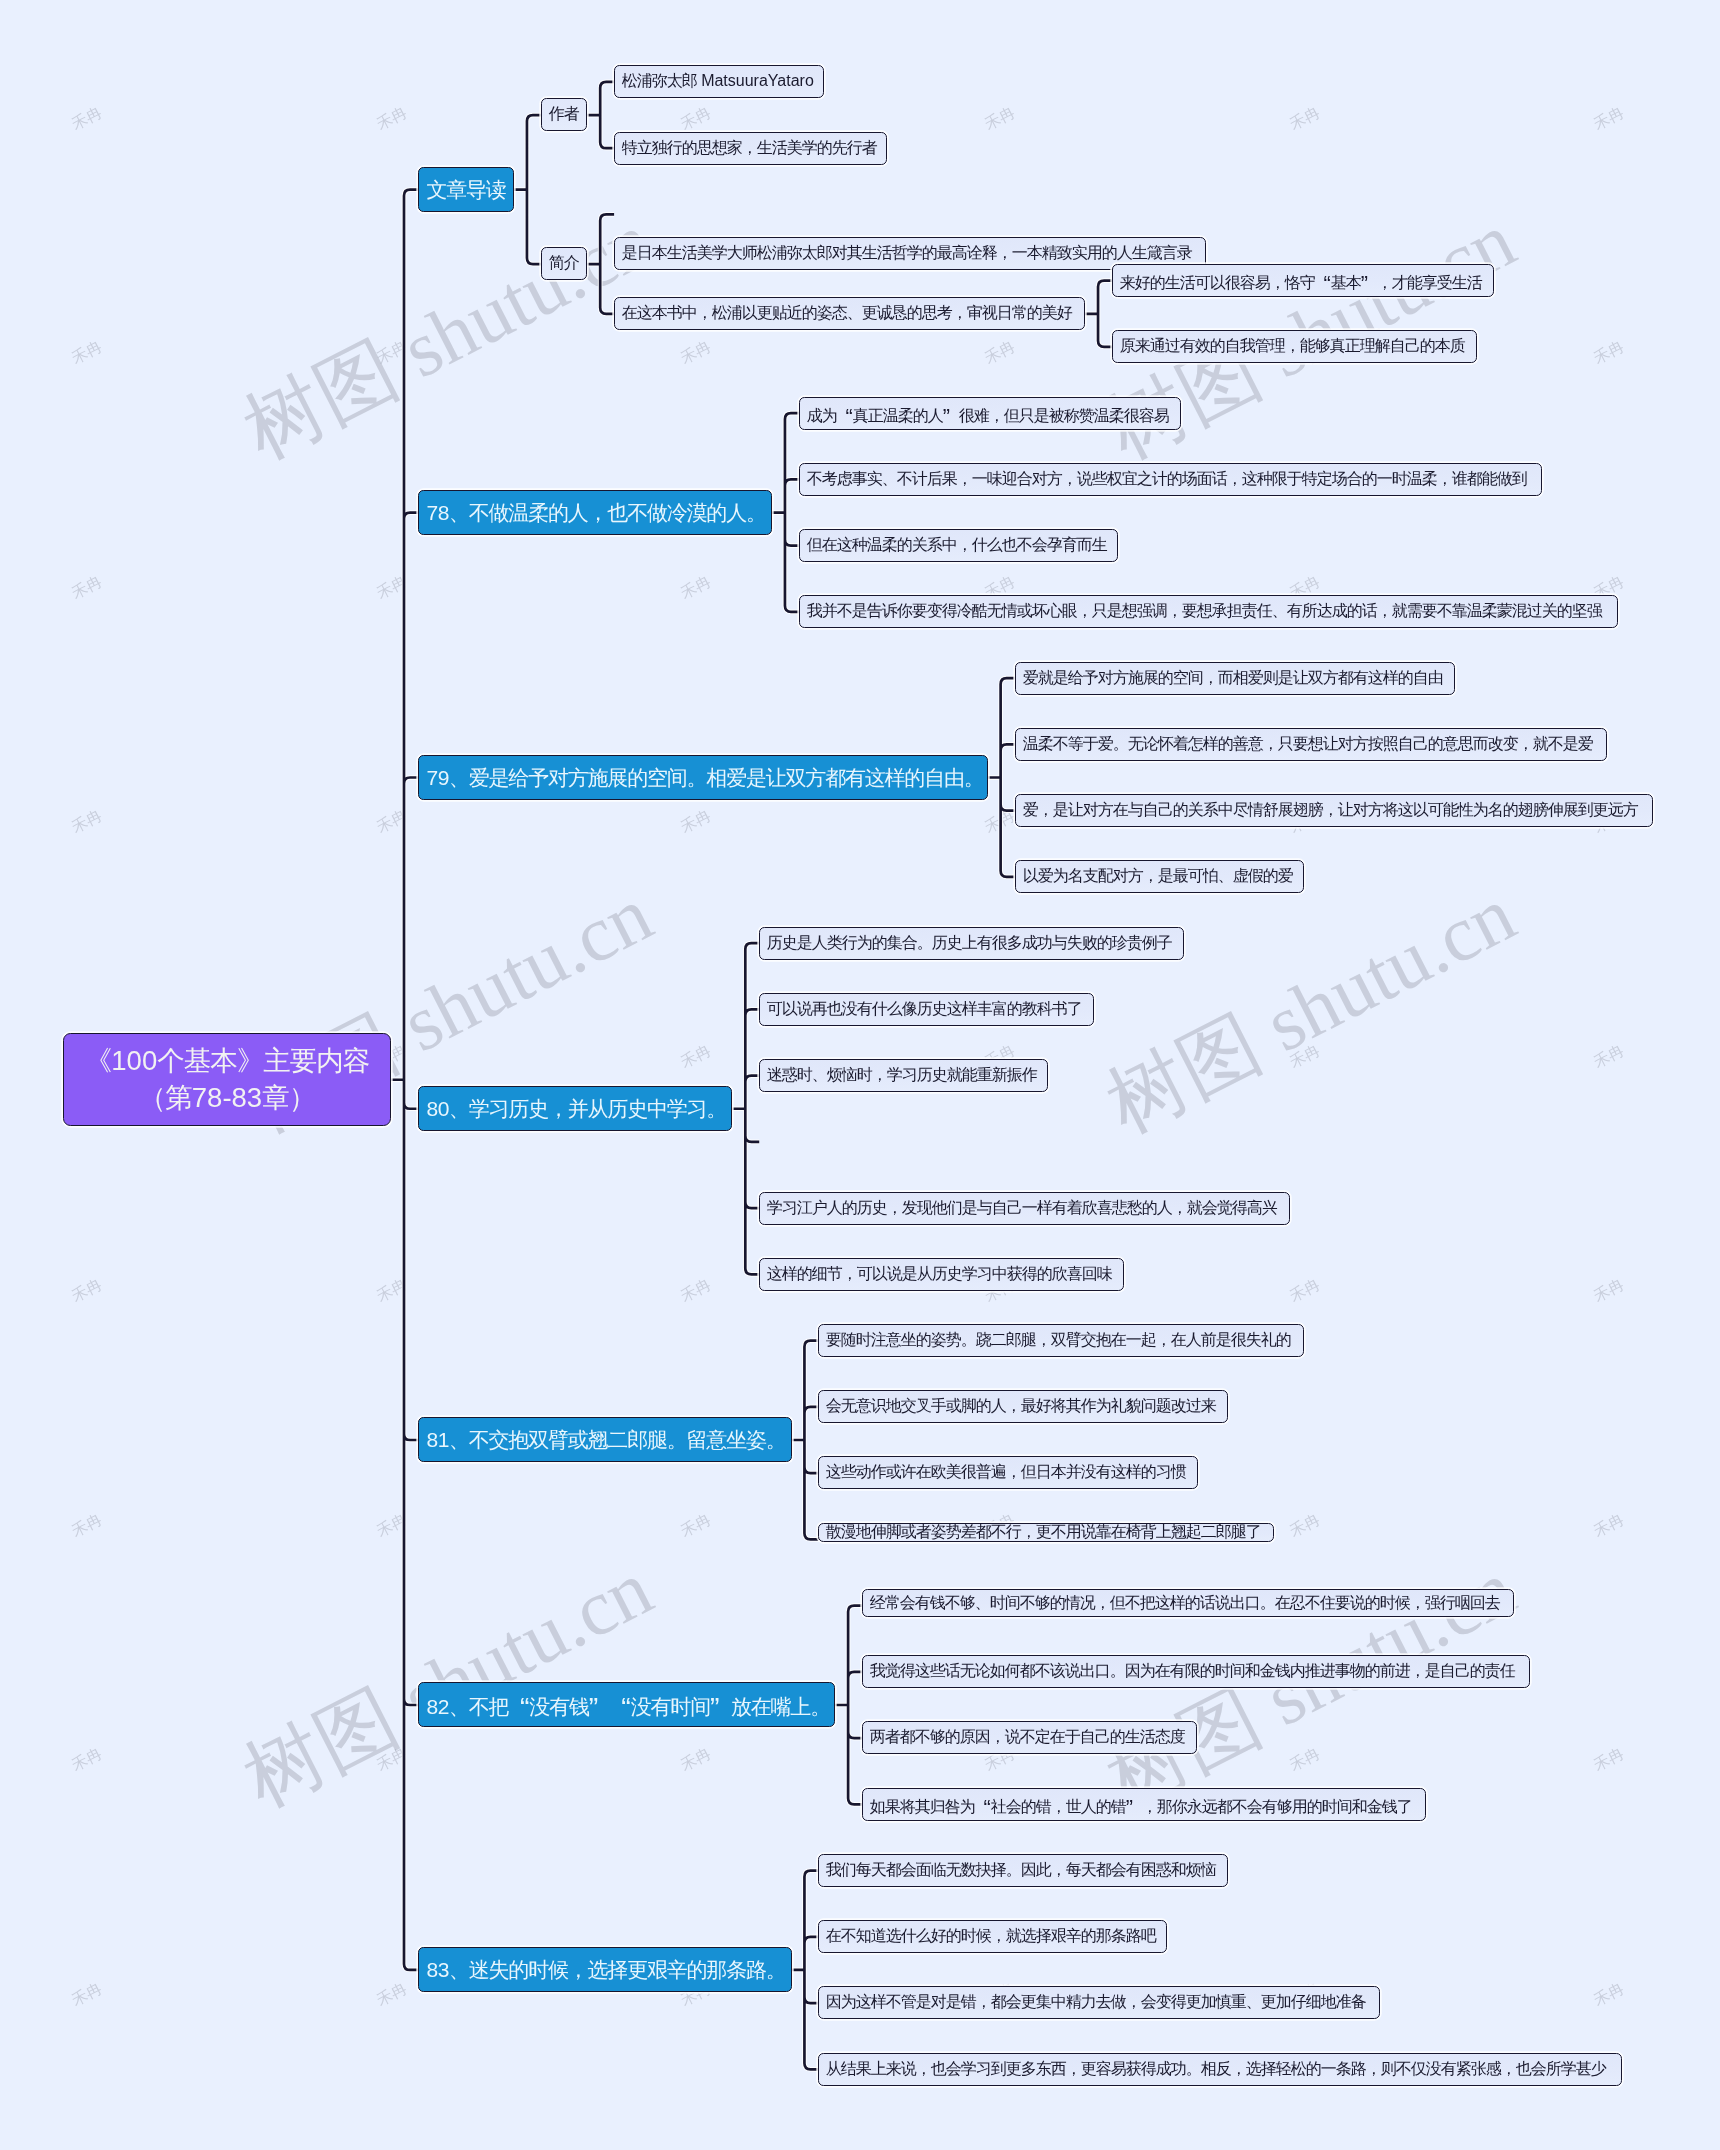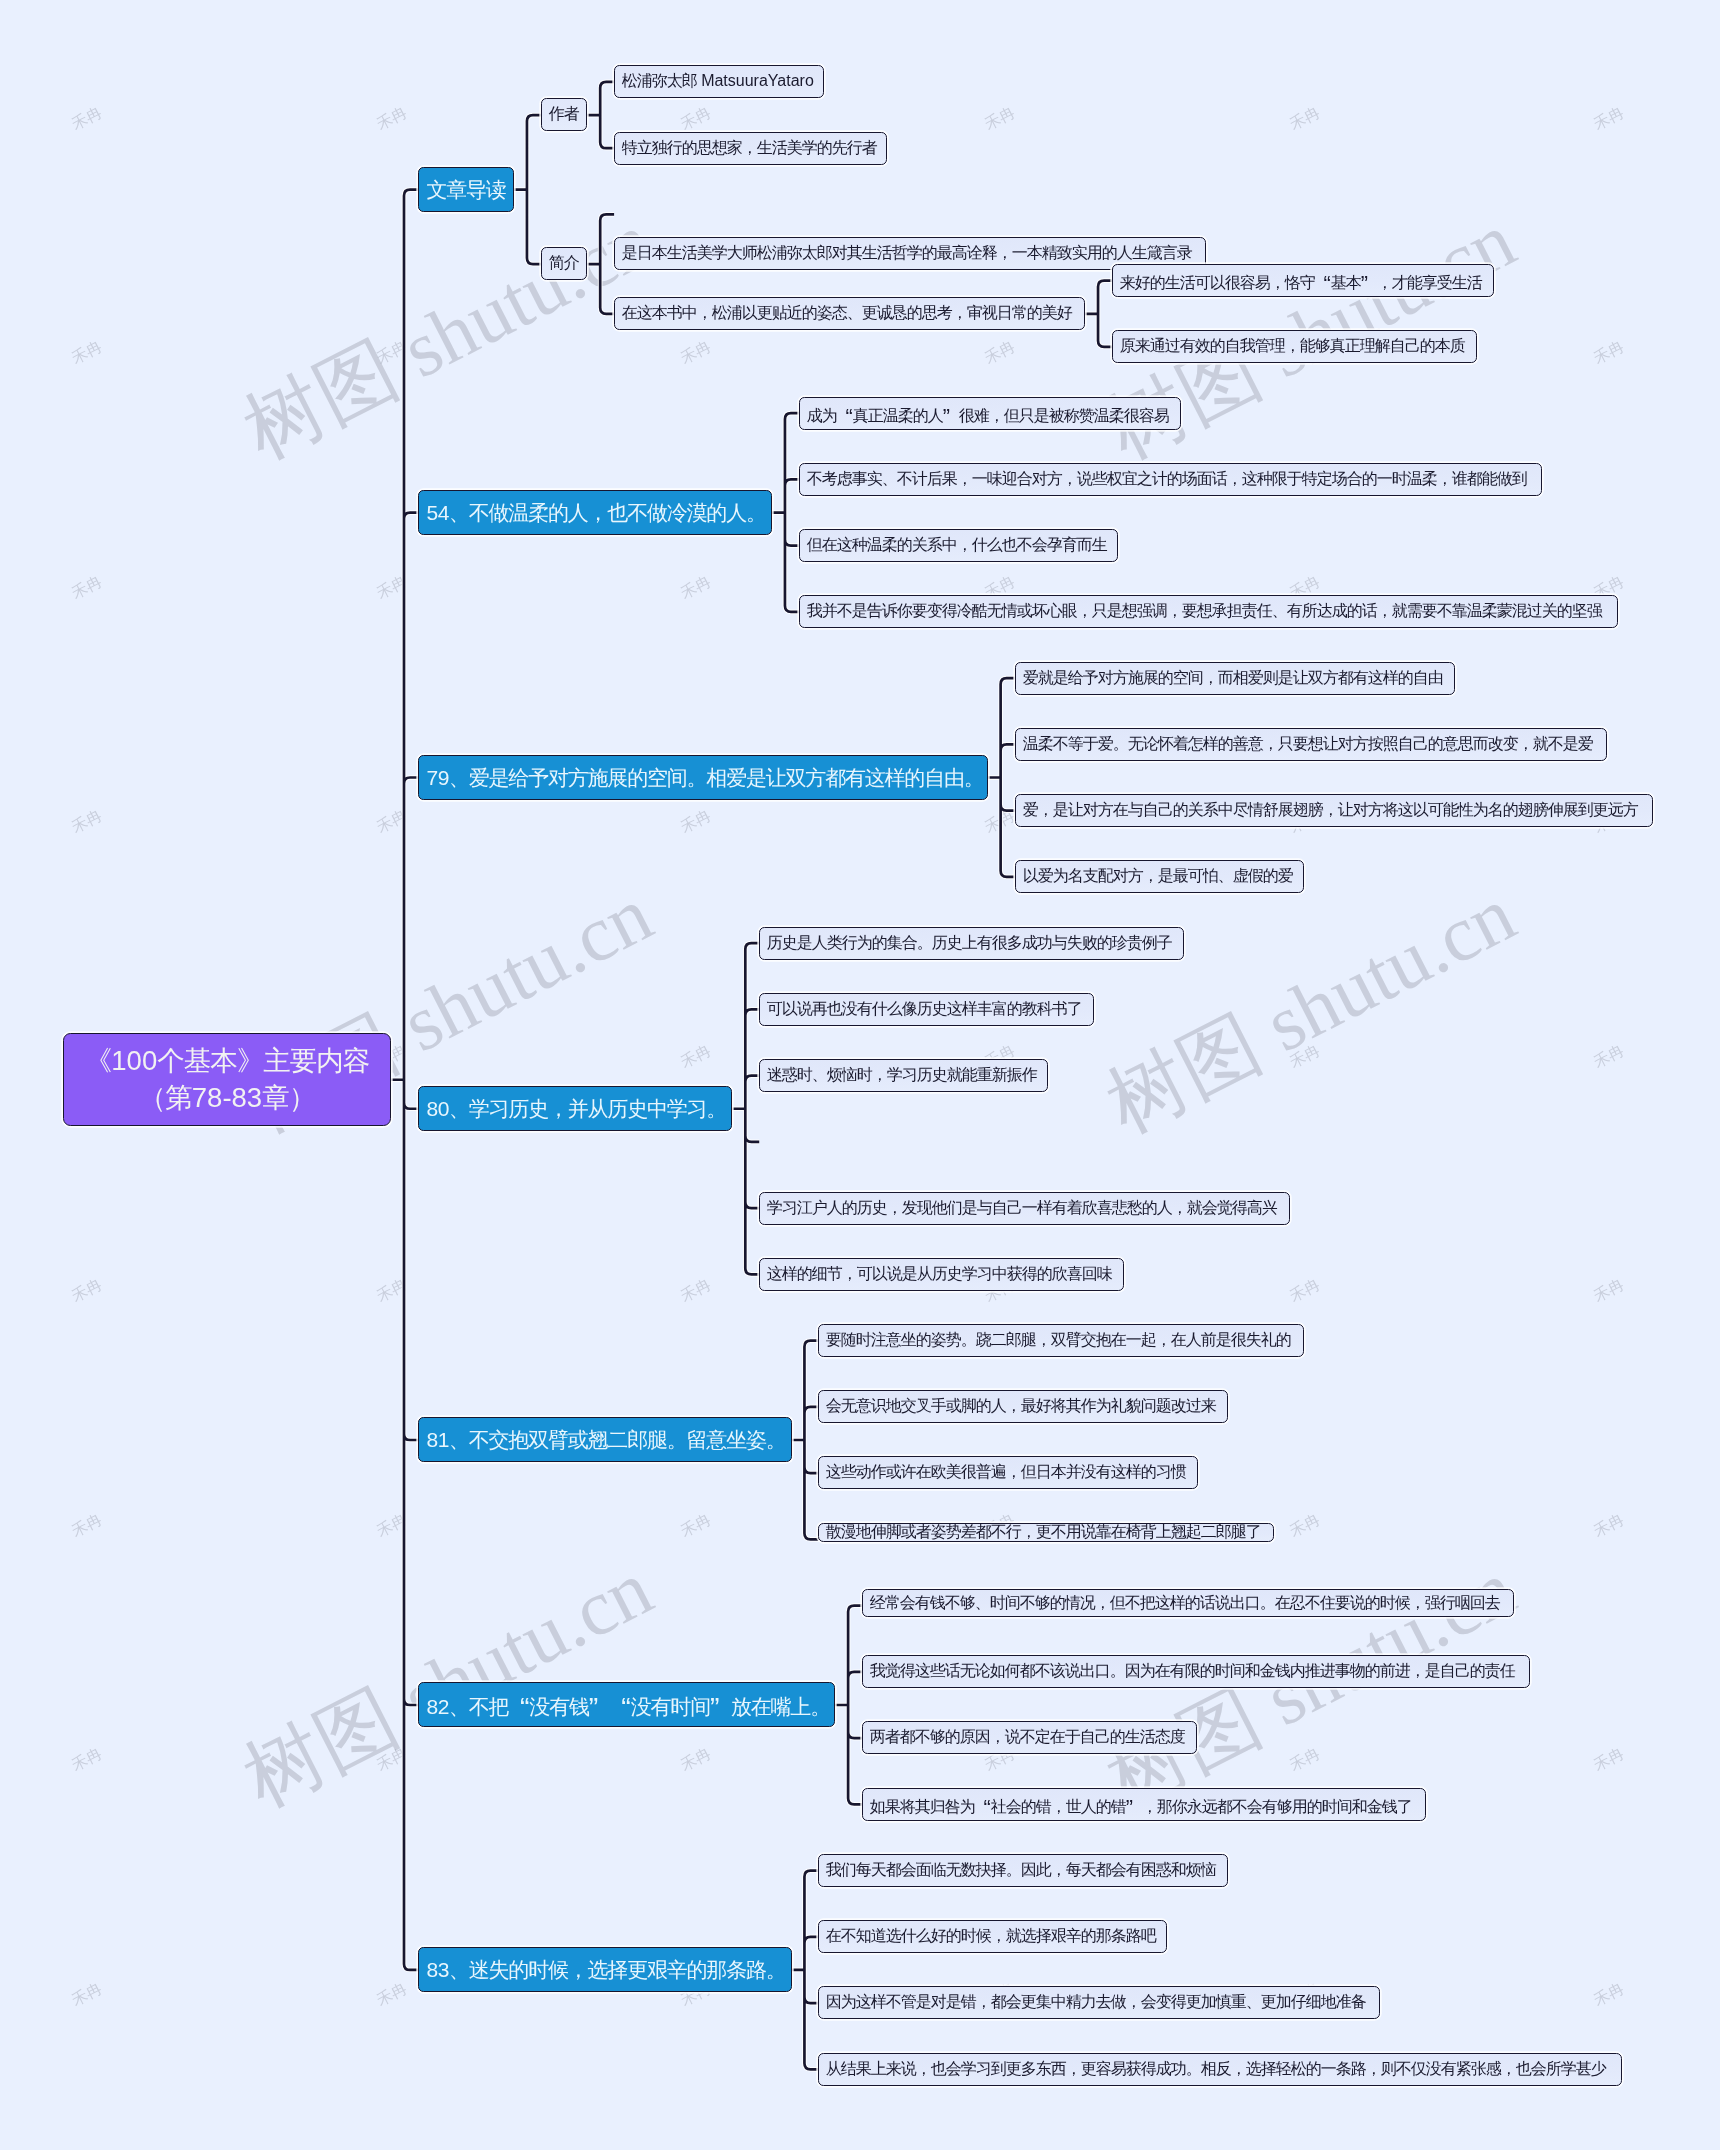--- a/index.html
+++ b/index.html
@@ -131,21 +131,21 @@
       <div class="node n-sub" style="left: 614px; top: 297px; width: 471px; height: 33px; border-color: rgb(23, 22, 47); color: rgb(26, 26, 46);">
         <span>在这本书中，松浦以更贴近的姿态、更诚恳的思考，审视日常的美好</span>
       </div>
       <div class="node n-leaf" style="left: 1112px; top: 264px; width: 382px; height: 33px; border-color: rgb(23, 22, 47); color: rgb(26, 26, 46);">
         <span>来好的生活可以很容易，恪守<span class="fwq"><i>“</i></span>基本<span class="fwq close"><i>”</i></span>，才能享受生活</span>
       </div>
       <div class="node n-leaf" style="left: 1112px; top: 330px; width: 365px; height: 33px; border-color: rgb(23, 22, 47); color: rgb(26, 26, 46);">
         <span>原来通过有效的自我管理，能够真正理解自己的本质</span>
       </div>
       <div class="node n-branch" style="left: 418px; top: 490px; width: 354px; height: 45px; background: rgb(23, 144, 212); color: rgb(232, 246, 253); border-color: rgb(23, 22, 47);">
-        <span><span class="lat">54</span>、不做温柔的人，也不做冷漠的人。</span>
+        <span><span class="lat">78</span>、不做温柔的人，也不做冷漠的人。</span>
       </div>
       <div class="node n-leaf" style="left: 799px; top: 397px; width: 382px; height: 33px; border-color: rgb(23, 22, 47); color: rgb(26, 26, 46);">
         <span>成为<span class="fwq"><i>“</i></span>真正温柔的人<span class="fwq close"><i>”</i></span>很难，但只是被称赞温柔很容易</span>
       </div>
       <div class="node n-leaf" style="left: 799px; top: 463px; width: 743px; height: 33px; border-color: rgb(23, 22, 47); color: rgb(26, 26, 46);">
         <span>不考虑事实、不计后果，一味迎合对方，说些权宜之计的场面话，这种限于特定场合的一时温柔，谁都能做到</span>
       </div>
       <div class="node n-leaf" style="left: 799px; top: 529px; width: 319px; height: 33px; border-color: rgb(23, 22, 47); color: rgb(26, 26, 46);">
         <span>但在这种温柔的关系中，什么也不会孕育而生</span>
       </div>

